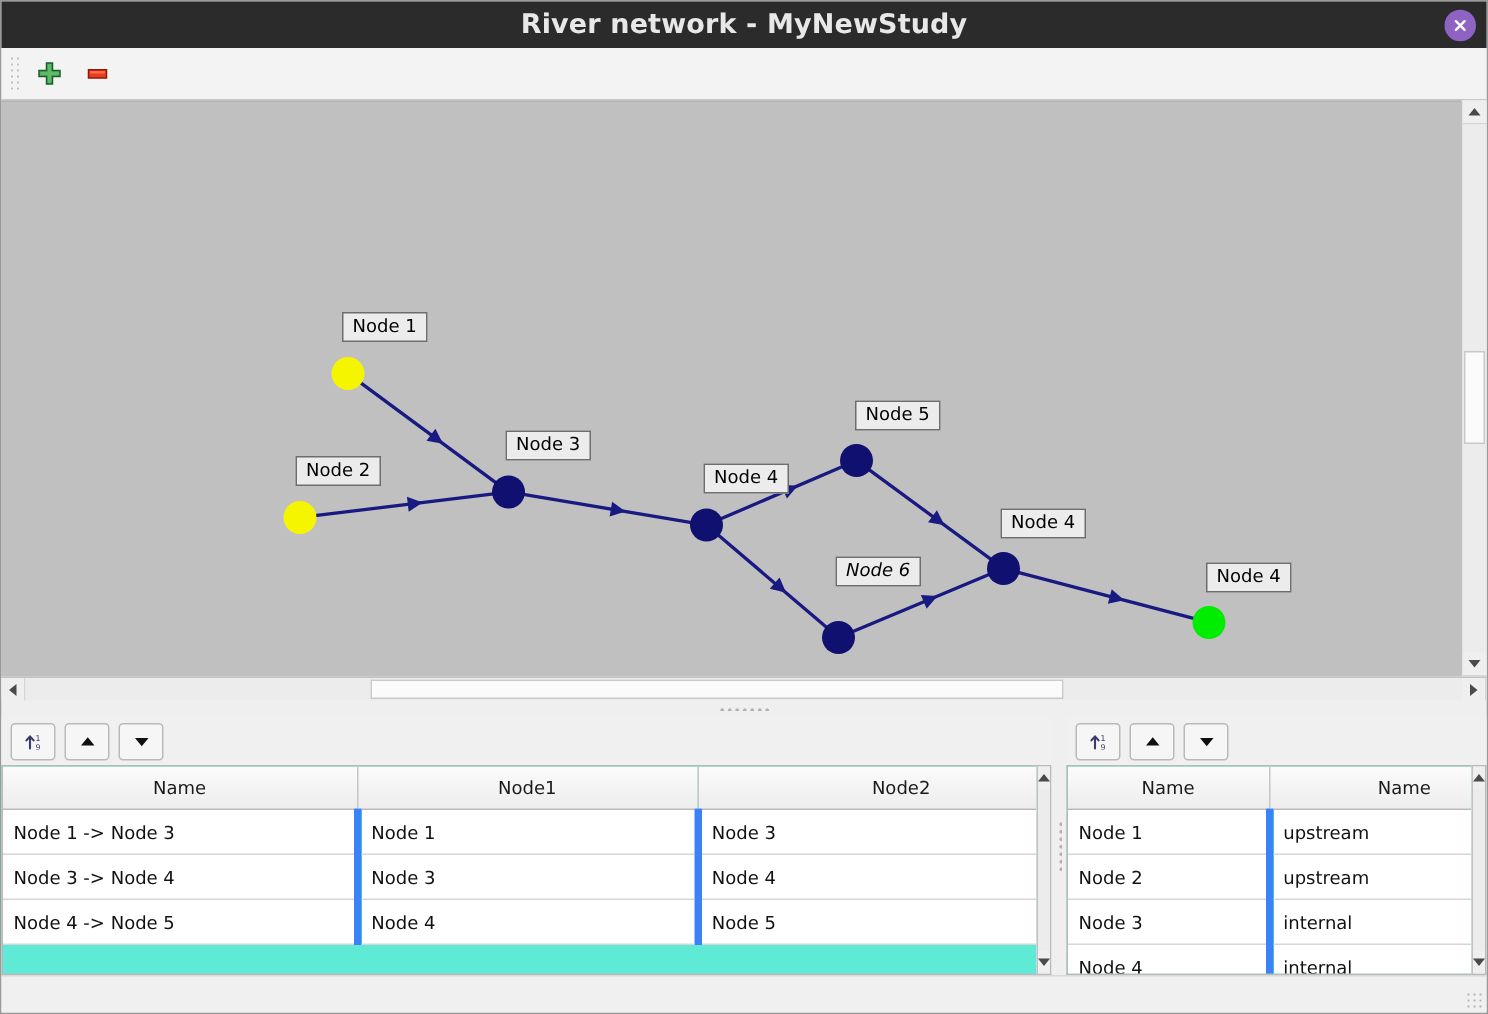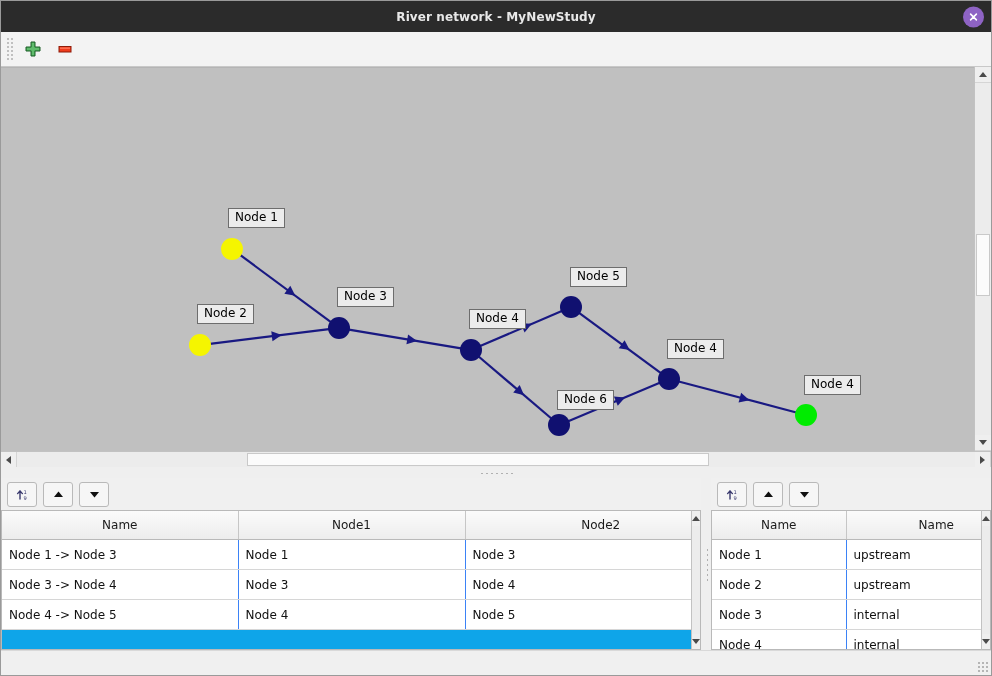--- a/index.html
+++ b/index.html
@@ -7,21 +7,21 @@
     width:992px;height:676px;overflow:hidden;
     font-family:"DejaVu Sans","Liberation Sans",sans-serif;
     font-size:12px;color:#000;background:#f0f0f0;
   }
   .window{width:992px;height:676px;display:flex;flex-direction:column;background:#f0f0f0;border:1px solid #9a9a9a;box-sizing:border-box;}
 
   
   .titlebar{
     height:31px;min-height:31px;background:#2b2b2b;color:#e8e8e8;
     display:flex;align-items:center;justify-content:center;position:relative;
-    font-size:12px;font-weight:bold;letter-spacing:.1px;
+    font-size:18px;font-weight:bold;letter-spacing:.1px;
   }
   .titlebar .title{pointer-events:none;}
   .close-btn{
     position:absolute;right:7px;top:50%;transform:translateY(-50%);
     width:21px;height:21px;border-radius:50%;background:#8e63c4;
     display:flex;align-items:center;justify-content:center;
     color:#fff;font-size:12px;line-height:1;cursor:pointer;
   }
   .close-btn svg{display:block;}
 
@@ -79,30 +79,30 @@
   .bottom{flex:1 1 auto;display:flex;min-height:0;background:#f0f0f0;}
   .pane{display:flex;flex-direction:column;min-width:0;min-height:0;}
   .pane.left{flex:0 0 700px;}
   .pane.right{flex:1 1 auto;}
   .pane-toolbar{height:32px;min-height:32px;display:flex;align-items:center;gap:6px;padding:0 6px;background:#f0f0f0;}
   .pt-btn{
     width:28px;height:23px;background:#f6f6f6;border:1px solid #b9b9b9;border-radius:3px;
     display:flex;align-items:center;justify-content:center;cursor:pointer;
   }
   .table-area{flex:1 1 auto;display:flex;min-height:0;}
-  .table-scroll{flex:1 1 auto;min-width:0;overflow:hidden;background:#0ea5e9;border:1px solid #b9b9b9;border-right:0;}
+  .table-scroll{flex:1 1 auto;min-width:0;overflow:hidden;background:#5eead4;border:1px solid #b9b9b9;border-right:0;}
   table{border-collapse:collapse;width:100%;table-layout:fixed;}
   thead th{
     height:26px;background:linear-gradient(#fbfbfb,#ededed);
     border-right:1px solid #c6c6c6;border-bottom:1px solid #b9b9b9;
     font-weight:normal;font-size:12px;text-align:center;color:#1a1a1a;cursor:pointer;
   }
   thead th:last-child{border-right:0;padding-left:46px;}
   tbody td{
-    height:29px;border-right:1px solid #3b82f6;border-bottom:1px solid #d6d6d6;
+    height:29px;border-right:5px solid #3b82f6;border-bottom:1px solid #d6d6d6;
     padding:0 7px;font-size:12px;color:#111;background:#fff;overflow:hidden;white-space:nowrap;text-overflow:ellipsis;
   }
   tbody td:last-child{border-right:0;}
   .tbl-vsb{width:16px;background:#f0f0f0;border:1px solid #b9b9b9;border-left:1px solid #c2c2c2;display:flex;flex-direction:column;}
   .tbl-vsb .sb-btn{height:15px;}
   .statusbar{height:24px;min-height:24px;background:#f0f0f0;border-top:1px solid #d9d9d9;position:relative;}
   .resize-grip{position:absolute;right:2px;bottom:2px;width:12px;height:12px;
     background-image:radial-gradient(#b5b5b5 1px,transparent 1px);background-size:4px 4px;}
 </style>
 </head>
@@ -172,21 +172,21 @@
               <circle cx="668" cy="311" r="11" fill="#101070"></circle>
               <circle cx="805" cy="347" r="11" fill="#00ec00"></circle>
             </g>
         </svg>
         <div id="labels-layer">
             <div class="node-label" style="left: 227px; top: 140px;">Node 1</div>
             <div class="node-label" style="left: 196px; top: 236px;">Node 2</div>
             <div class="node-label" style="left: 336px; top: 219px;">Node 3</div>
             <div class="node-label" style="left: 468px; top: 241px;">Node 4</div>
             <div class="node-label" style="left: 569px; top: 199px;">Node 5</div>
-            <div class="node-label" style="left: 556px; top: 322px;">Node 6</div>
+            <div class="node-label" style="left: 556px; top: 303px; font-style: italic;">Node 6</div>
             <div class="node-label" style="left: 666px; top: 271px;">Node 4</div>
             <div class="node-label" style="left: 803px; top: 307px;">Node 4</div>
           </div>
       </div>
       <div class="vsb">
         <div class="sb-btn">
             <i class="arrow-up"></i>
           </div>
         <div class="sb-track">
           <div class="sb-thumb" id="vthumb" style="top: 43%; height: 17%;"></div>

